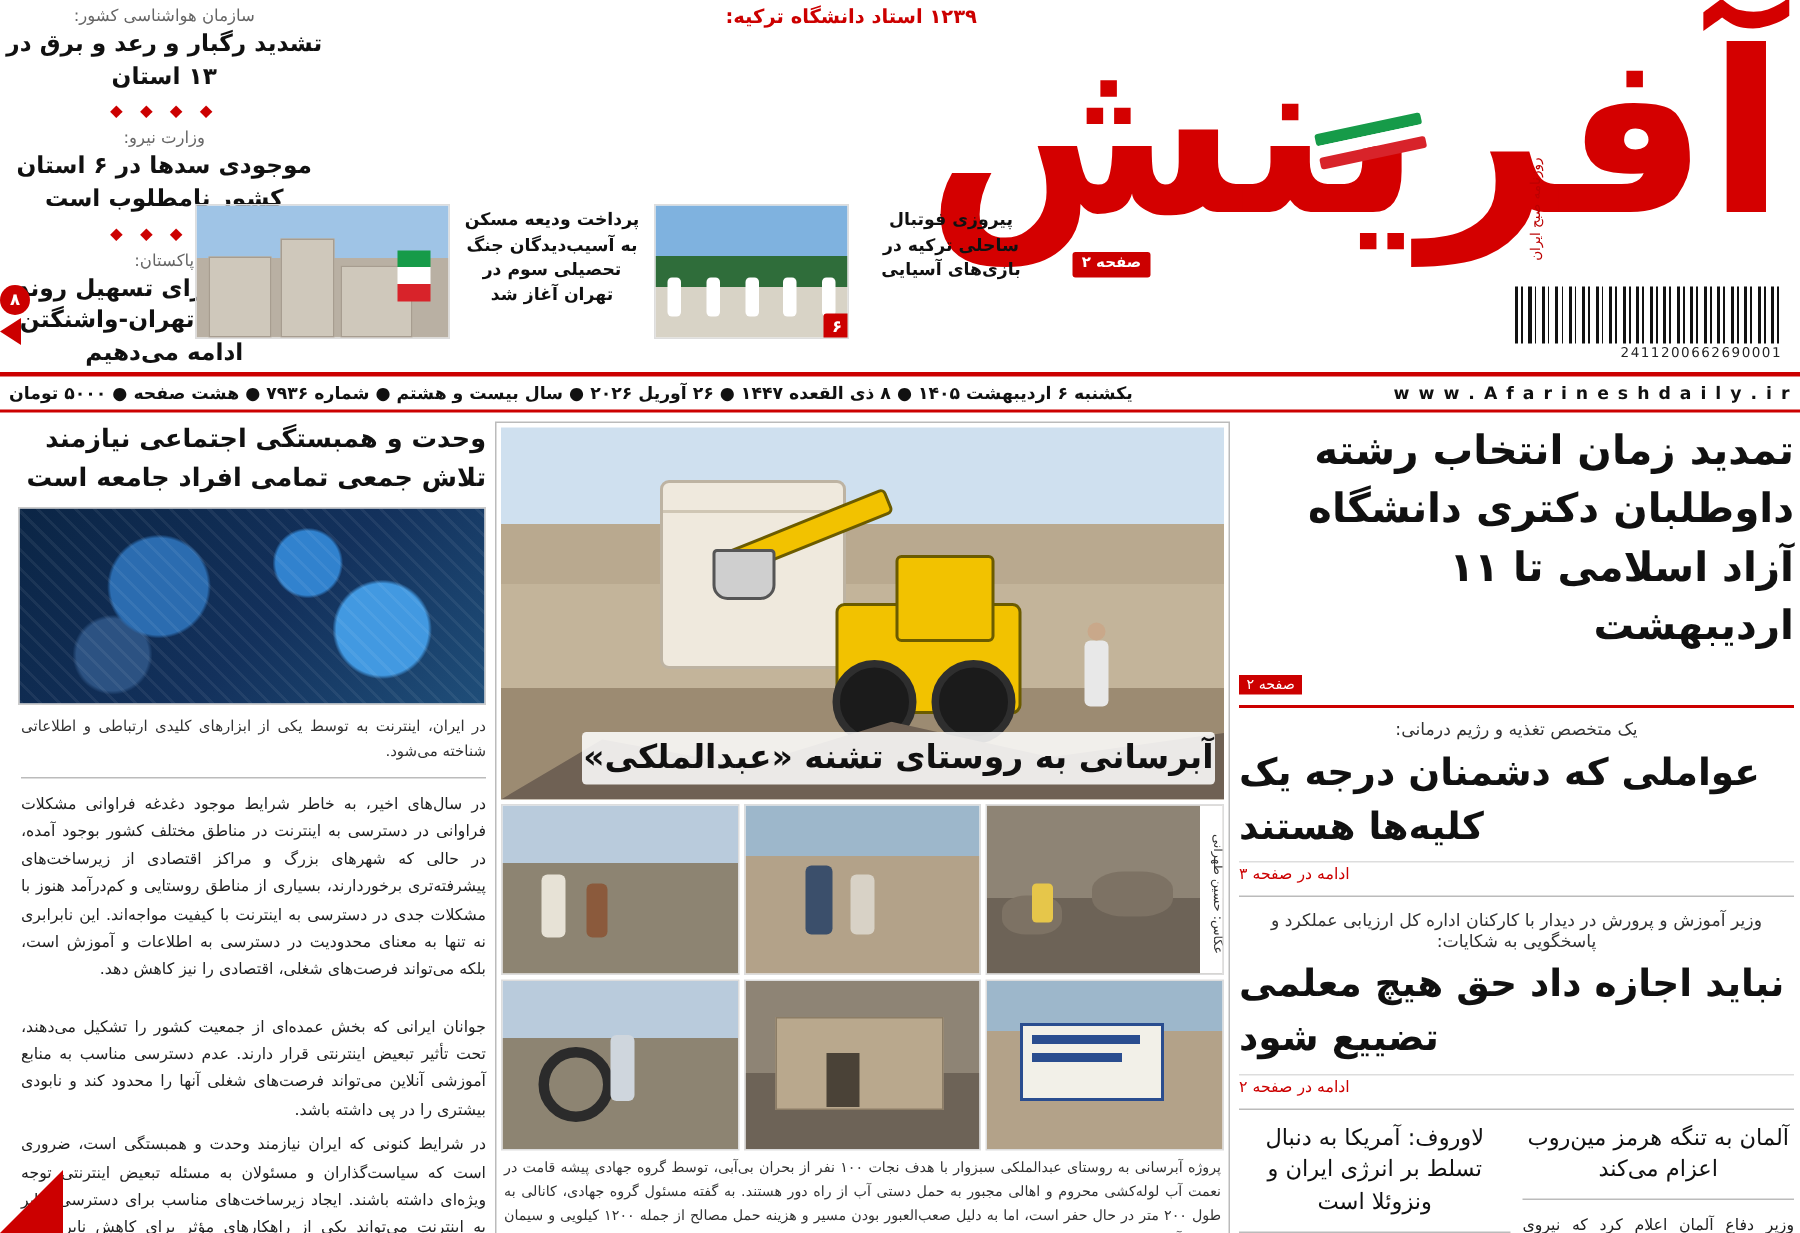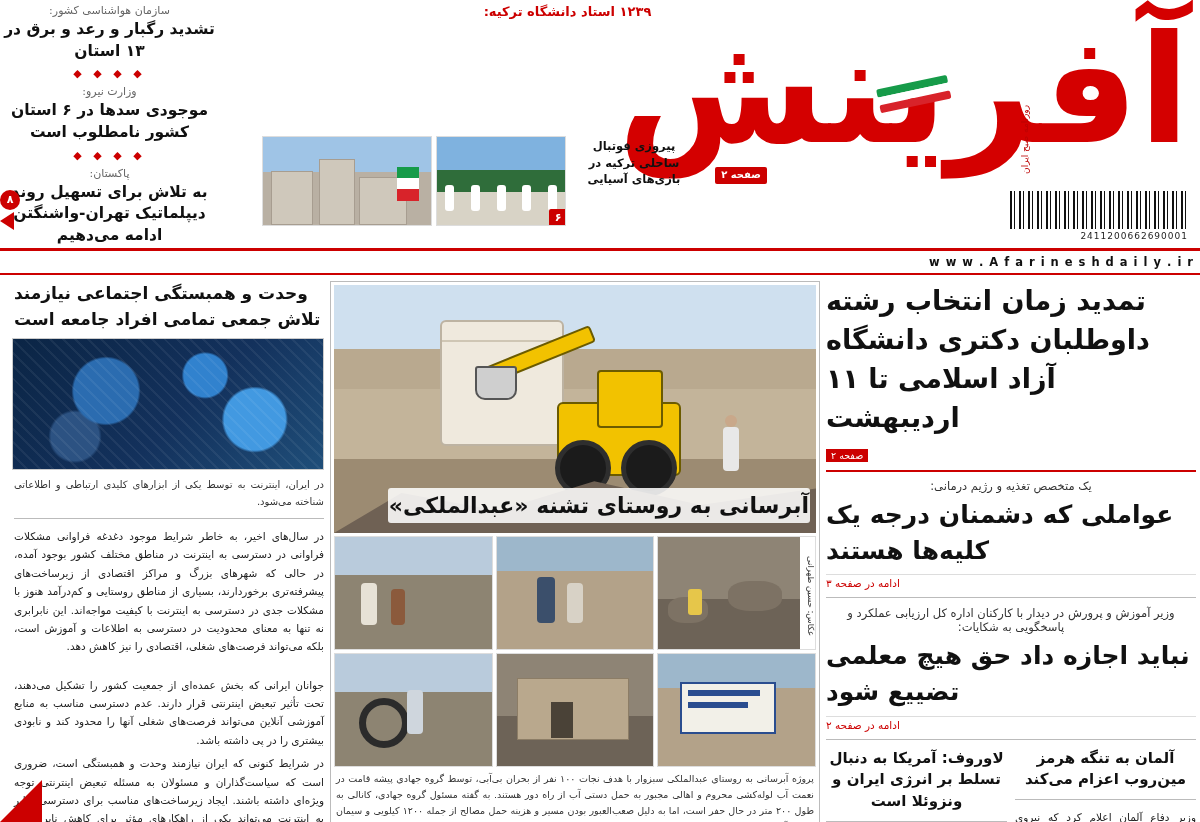--- a/index.html
+++ b/index.html
@@ -68,35 +68,35 @@
            justify-content:space-between;padding:0 6px;font-size:11.5px;font-weight:bold;color:#111;}
   .infobar .site{direction:ltr;letter-spacing:1px;}
   .infobar .dateline{direction:rtl;}
 
   
   .content{display:flex;direction:rtl;height:546px;padding:6px 4px 0 4px;box-sizing:border-box;gap:6px;}
   .col-right{width:370px;}
   .col-mid{width:490px;}
   .col-left{width:310px;}
 
-  .lead-title{font-size:27px;line-height:1.45;font-weight:bold;text-align:left;color:#111;}
+  .lead-title{font-size:27px;line-height:1.45;font-weight:bold;text-align:right;color:#111;}
   .rule{border:0;border-top:1px solid #bbb;margin:8px 0;}
   .rule-red{border:0;border-top:2px solid #c00;margin:7px 0;}
   .sub-kicker{font-size:11.5px;color:#333;text-align:center;margin-bottom:4px;}
   .mid-title{font-size:25px;line-height:1.45;font-weight:bold;text-align:left;}
   .cont-tag{font-size:10.5px;color:#c00;text-align:left;border-top:1px solid #ddd;padding-top:2px;margin-top:5px;}
   .pg-badge{display:inline-block;background:#c00;color:#fff;font-size:9.5px;padding:1px 5px;}
 
   .two-col{display:flex;gap:8px;direction:rtl;}
   .two-col > div{flex:1;}
-  .small-title{font-size:15px;font-weight:bold;line-height:1.45;text-align:center;}
+  .small-title{font-size:15px;font-weight:normal;line-height:1.45;text-align:center;}
   .body-text{font-size:10.5px;line-height:1.75;text-align:justify;color:#222;}
 
   
-  .edit-head{font-size:17px;font-weight:bold;line-height:1.5;text-align:left;color:#111;}
+  .edit-head{font-size:17px;font-weight:bold;line-height:1.5;text-align:right;color:#111;}
   .edit-img{width:100%;height:130px;margin:6px 0;border:1px solid #ccc;
     background:radial-gradient(circle at 30% 40%,#2b6cb0 0 14%,transparent 15%),
                radial-gradient(circle at 62% 28%,#3182ce 0 10%,transparent 11%),
                radial-gradient(circle at 78% 62%,#4299e1 0 12%,transparent 13%),
                radial-gradient(circle at 20% 75%,#2c5282 0 9%,transparent 10%),
                linear-gradient(135deg,#0b2545,#13315c 55%,#1f4e79);
     position:relative;overflow:hidden;}
   .edit-img:after{content:"";position:absolute;inset:0;
     background:repeating-linear-gradient(45deg,rgba(255,255,255,.06) 0 2px,transparent 2px 9px);}
   .edit-cap{font-size:10px;line-height:1.7;text-align:justify;color:#333;}
@@ -180,33 +180,37 @@
       <div class="cell ph ph1">
         <div class="figs">
             <b></b>
             <b></b>
             <b></b>
             <b></b>
             <b></b>
           </div>
         <span class="pnum">۶</span>
       </div>
+      <div class="cell">
+        <div class="txt">پرداخت ودیعه مسکن به آسیب‌دیدگان جنگ تحصیلی سوم در تهران آغاز شد</div>
+      </div>
       <div class="cell ph ph2">
         <div class="bld" style="left:8px;top:34px;width:40px;height:52px;"></div>
         <div class="bld" style="left:56px;top:22px;width:34px;height:64px;"></div>
         <div class="bld" style="left:96px;top:40px;width:46px;height:46px;"></div>
         <div style="position:absolute;right:12px;top:30px;width:22px;height:34px;background:linear-gradient(#169b49 0 33%,#fff 33% 66%,#d8232a 66% 100%);"></div>
       </div>
       <div class="badge-round">۸</div>
     </div>
     <div class="arrow-l"></div>
   </div>
 
   <div class="infobar">
     <span class="site">w w w . A f a r i n e s h d a i l y . i r</span>
+    <span class="dateline">یکشنبه ۶ اردیبهشت ۱۴۰۵ ● ۸ ذی القعده ۱۴۴۷ ● ۲۶ آوریل ۲۰۲۶ ● سال بیست و هشتم ● شماره ۷۹۳۶ ● هشت صفحه ● ۵۰۰۰ تومان</span>
   </div>
 
   <div class="content">
 
     <div class="col-right">
       <div class="lead-title">تمدید زمان انتخاب رشته داوطلبان دکتری دانشگاه آزاد اسلامی تا ۱۱ اردیبهشت</div>
       <div style="text-align:left;margin-top:6px;">
         <span class="pg-badge">صفحه ۲</span>
       </div>
       <hr class="rule-red">

